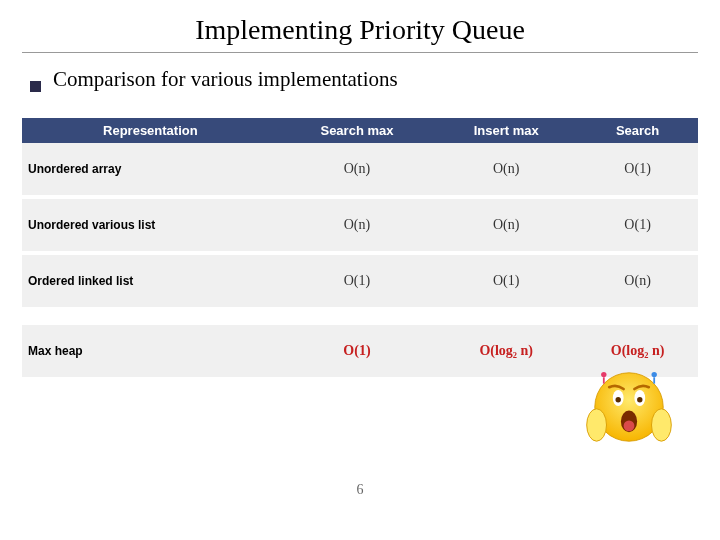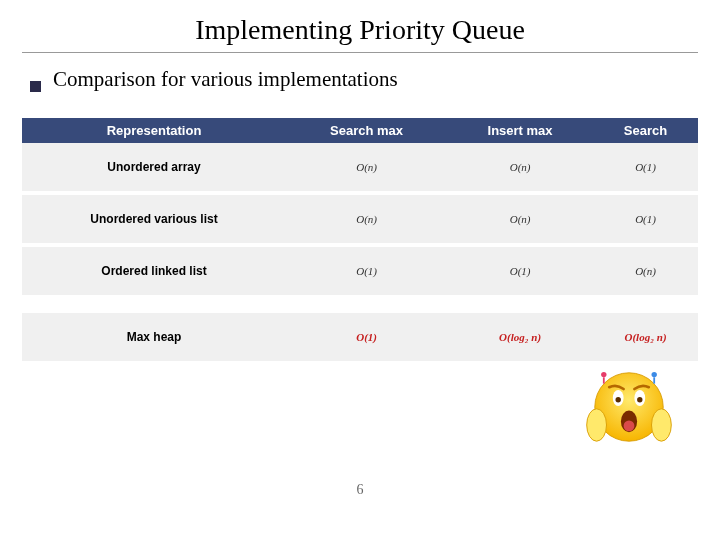--- a/index.html
+++ b/index.html
@@ -4,22 +4,22 @@
 <style>
   html,body{margin:0;padding:0;width:720px;height:540px;background:#fff;font-family:"Times New Roman",serif;color:#000;overflow:hidden}
   .slide{position:relative;width:720px;height:512px;box-sizing:border-box}
   .title{font-size:28px;text-align:center;padding:14px 0 6px}
   .hr{border-top:1px solid #999;margin:0 22px 14px}
   .bullet-row{display:flex;align-items:flex-end;font-size:21px;padding:0 30px}
   .sq{width:11px;height:11px;background:#2a2a4a;margin-right:12px;flex:none}
   .tbl-wrap{padding:26px 22px 0}
   table{width:100%;border-collapse:collapse;font-family:Arial,Helvetica,sans-serif;font-size:13px}
   th{background:#374a7a;color:#fff;font-weight:bold;text-align:center;padding:5px 6px}
-  td.rep{background:#f0f0f0;font-weight:bold;text-align:center;padding:9px 6px;border-bottom:4px solid #fff;font-size:12px}
-  td.cell{background:#f0f0f0;font-family:"Cambria Math","Times New Roman",serif;font-style:italic;text-align:center;padding:18px 6px;border-bottom:4px solid #fff;color:#333;font-size:11px}
+  td.rep{background:#f0f0f0;font-weight:bold;padding:9px 6px;border-bottom:4px solid #fff;font-size:12px}
+  td.cell{background:#f0f0f0;font-family:"Cambria Math","Times New Roman",serif;text-align:center;padding:18px 6px;border-bottom:4px solid #fff;color:#333;font-size:14px}
   tr.sep td{background:#fff;height:14px;padding:0}
   td.highlight{color:#c62020;font-weight:bold}
   .emoji{position:absolute;right:46px;bottom:56px}
   .pagenum{position:absolute;bottom:14px;left:0;width:100%;text-align:center;font-size:14px;color:#666;font-family:"Times New Roman",serif}
 </style>
 </head>
 <body>
 <div class="slide">
 
 <div class="title">Implementing Priority Queue</div>

